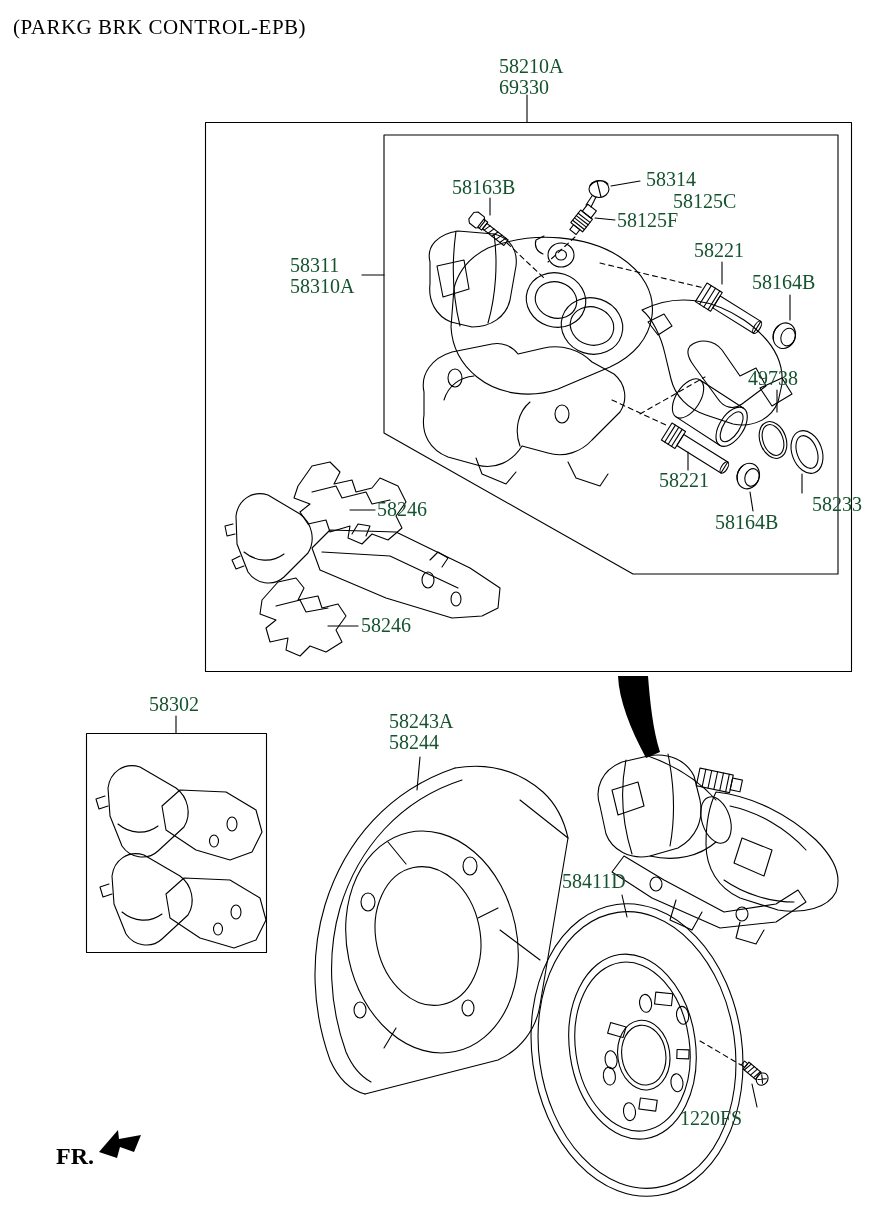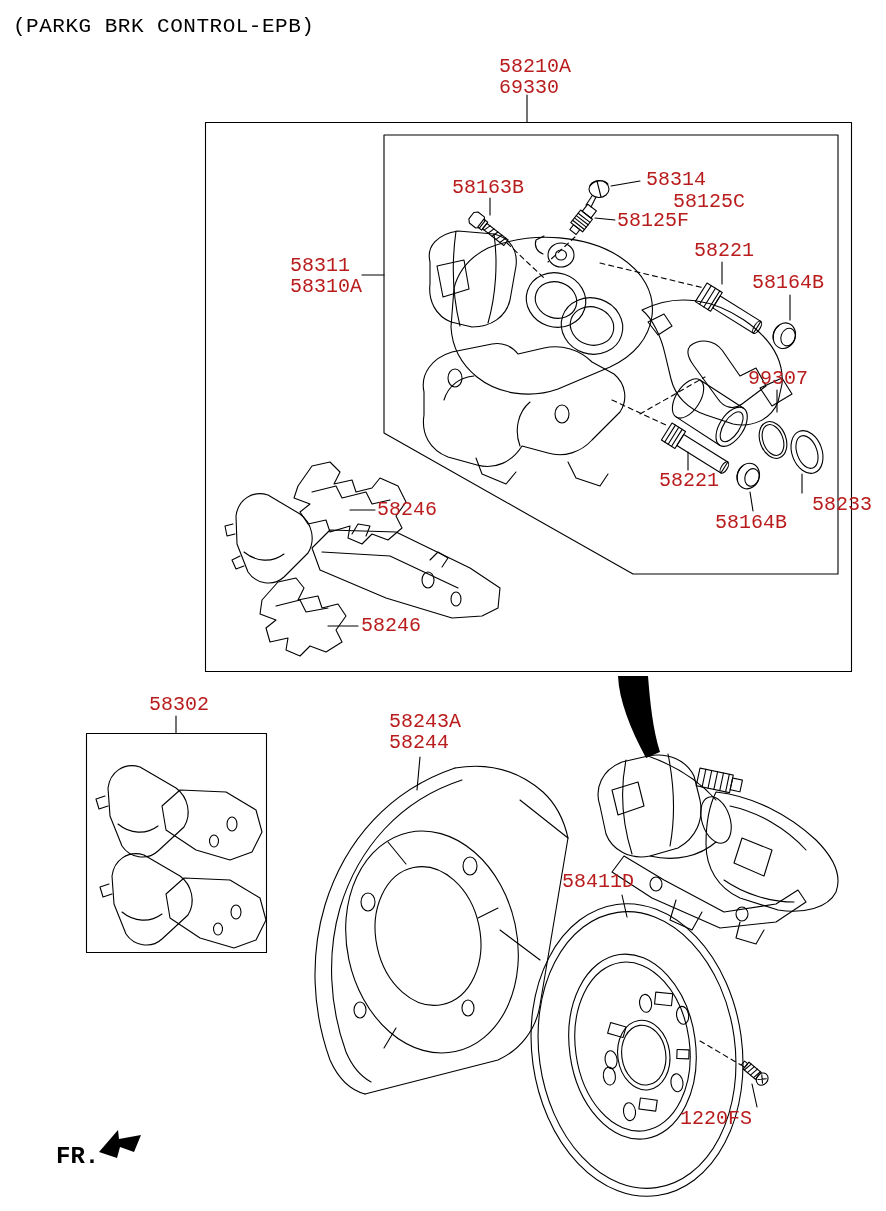--- a/index.html
+++ b/index.html
@@ -1,19 +1,19 @@
 <!DOCTYPE html>
 <html><head>
 <meta charset="utf-8">
 <style>
   html,body{margin:0;padding:0;background:#fff;}
   #stage{position:relative;width:886px;height:1211px;background:#fff;overflow:hidden;
-         font-family:Liberation Mono, monospace;color:#000;}
+         font-family:Liberation Serif, serif;color:#000;}
   #art{position:absolute;left:0;top:0;}
-  .lbl{position:absolute;font-size:20px;line-height:21px;white-space:nowrap;color:#b91c1c;}
+  .lbl{position:absolute;font-size:20px;line-height:21px;white-space:nowrap;color:#14532d;}
   .lbl span{display:block;}
   .title{position:absolute;left:13px;top:15px;font-size:21px;letter-spacing:.5px;}
   .fr{position:absolute;left:56px;top:1143px;font-size:24px;font-weight:600;text-align:center;}
 </style>
 </head>
 <body>
 
 <div id="stage">
 
 <svg id="art" width="886" height="1211" viewBox="0 0 886 1211">
@@ -250,21 +250,21 @@
   <span>58311</span>
   <span>58310A</span>
 </div>
 
 <div class="lbl" style="left:452px;top:177px">58163B</div>
 <div class="lbl" style="left:646px;top:169px">58314</div>
 <div class="lbl" style="left:673px;top:191px">58125C</div>
 <div class="lbl" style="left:617px;top:210px">58125F</div>
 <div class="lbl" style="left:694px;top:240px">58221</div>
 <div class="lbl" style="left:752px;top:272px">58164B</div>
-<div class="lbl" style="left:748px;top:368px">99307</div>
+<div class="lbl" style="left:748px;top:368px">49738</div>
 <div class="lbl" style="left:659px;top:470px">58221</div>
 <div class="lbl" style="left:812px;top:494px">58233</div>
 <div class="lbl" style="left:715px;top:512px">58164B</div>
 <div class="lbl" style="left:377px;top:499px">58246</div>
 <div class="lbl" style="left:361px;top:615px">58246</div>
 <div class="lbl" style="left:149px;top:694px">58302</div>
 
 <div class="lbl" style="left:389px;top:711px">
   <span>58243A</span>
   <span>58244</span>

